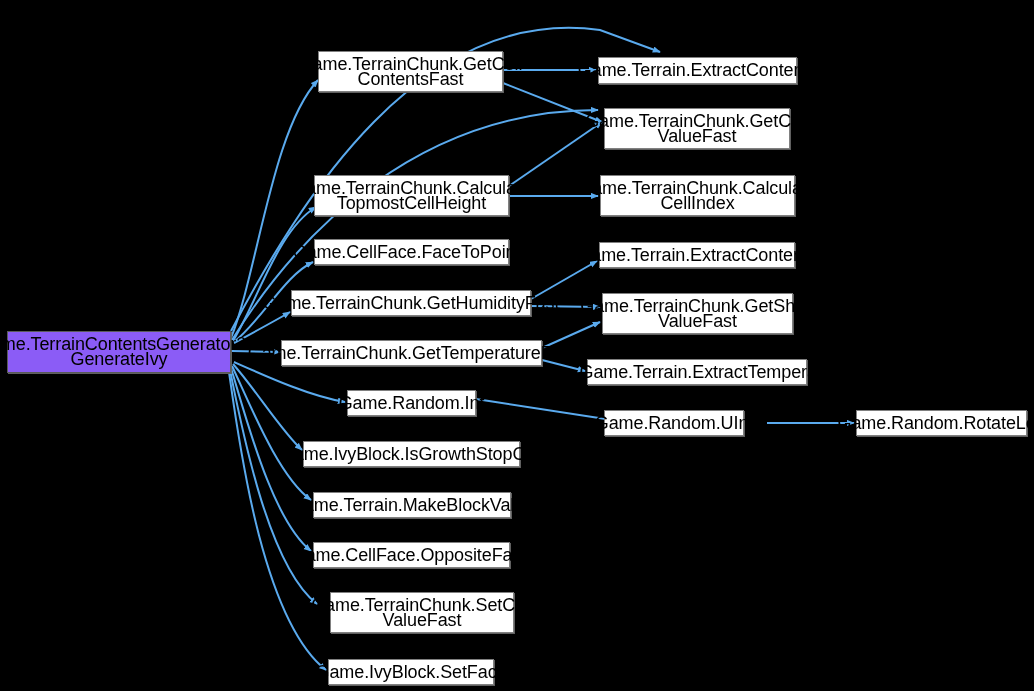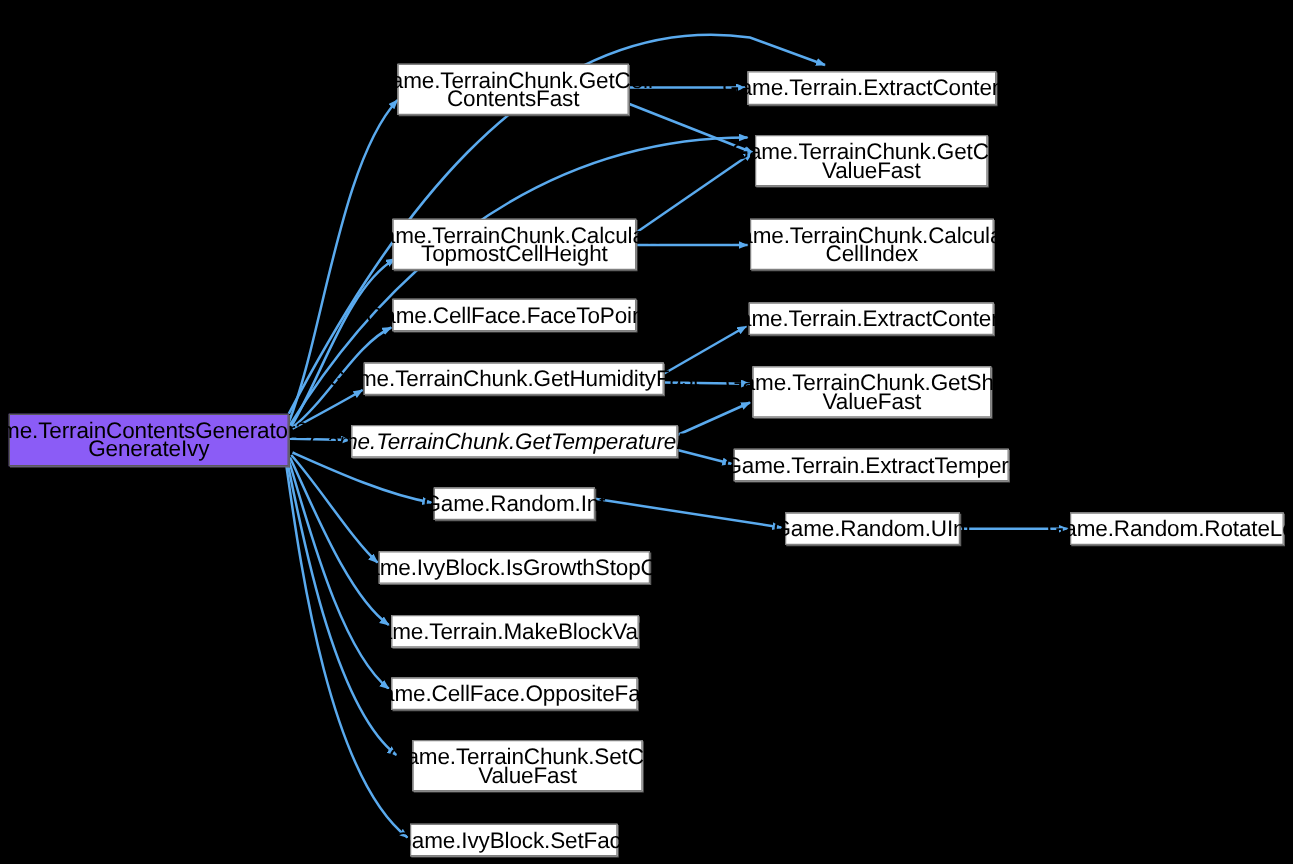--- a/index.html
+++ b/index.html
@@ -85,34 +85,34 @@
 
   <div id="nodes">
       <div class="node root" style="left: 7px; top: 331px; width: 224px; height: 42px;">Game.TerrainContentsGenerator23.
 GenerateIvy</div>
       <div class="node" style="left: 318px; top: 51px; width: 185px; height: 41px;">Game.TerrainChunk.GetCell
 ContentsFast</div>
       <div class="node" style="left: 314px; top: 175px; width: 195px; height: 41px;">Game.TerrainChunk.Calculate
 TopmostCellHeight</div>
       <div class="node" style="left: 314px; top: 239px; width: 195px; height: 26px;">Game.CellFace.FaceToPoint3</div>
       <div class="node" style="left: 291px; top: 290px; width: 240px; height: 26px;">Game.TerrainChunk.GetHumidityFast</div>
-      <div class="node" style="left: 281px; top: 340px; width: 261px; height: 26px; font-style: italic;">Game.TerrainChunk.GetTemperatureFast</div>
+      <div class="node" style="left: 281px; top: 340px; width: 261px; height: 26px;">Game.TerrainChunk.GetTemperatureFast</div>
       <div class="node" style="left: 347px; top: 390px; width: 129px; height: 26px;">Game.Random.Int</div>
       <div class="node" style="left: 303px; top: 441px; width: 217px; height: 26px;">Game.IvyBlock.IsGrowthStopCell</div>
       <div class="node" style="left: 313px; top: 492px; width: 198px; height: 26px;">Game.Terrain.MakeBlockValue</div>
       <div class="node" style="left: 313px; top: 542px; width: 197px; height: 26px;">Game.CellFace.OppositeFace</div>
       <div class="node" style="left: 330px; top: 592px; width: 184px; height: 41px;">Game.TerrainChunk.SetCell
 ValueFast</div>
       <div class="node" style="left: 328px; top: 659px; width: 166px; height: 26px;">Game.IvyBlock.SetFace</div>
       <div class="node" style="left: 598px; top: 57px; width: 199px; height: 27px;">Game.Terrain.ExtractContents</div>
       <div class="node" style="left: 604px; top: 108px; width: 186px; height: 41px;">Game.TerrainChunk.GetCell
 ValueFast</div>
       <div class="node" style="left: 600px; top: 175px; width: 195px; height: 41px;">Game.TerrainChunk.Calculate
 CellIndex</div>
       <div class="node" style="left: 599px; top: 242px; width: 196px; height: 26px;">Game.Terrain.ExtractContents</div>
       <div class="node" style="left: 602px; top: 293px; width: 191px; height: 41px;">Game.TerrainChunk.GetShaft
 ValueFast</div>
       <div class="node" style="left: 587px; top: 359px; width: 220px; height: 26px; padding-left: 37px;">Game.Terrain.ExtractTemperature</div>
-      <div class="node" style="left: 628px; top: 410px; width: 140px; height: 26px;">Game.Random.UInt</div>
+      <div class="node" style="left: 604px; top: 410px; width: 140px; height: 26px;">Game.Random.UInt</div>
       <div class="node" style="left: 856px; top: 410px; width: 171px; height: 26px;">Game.Random.RotateLeft</div>
     </div>
 
 </div>
 
 </body></html>

